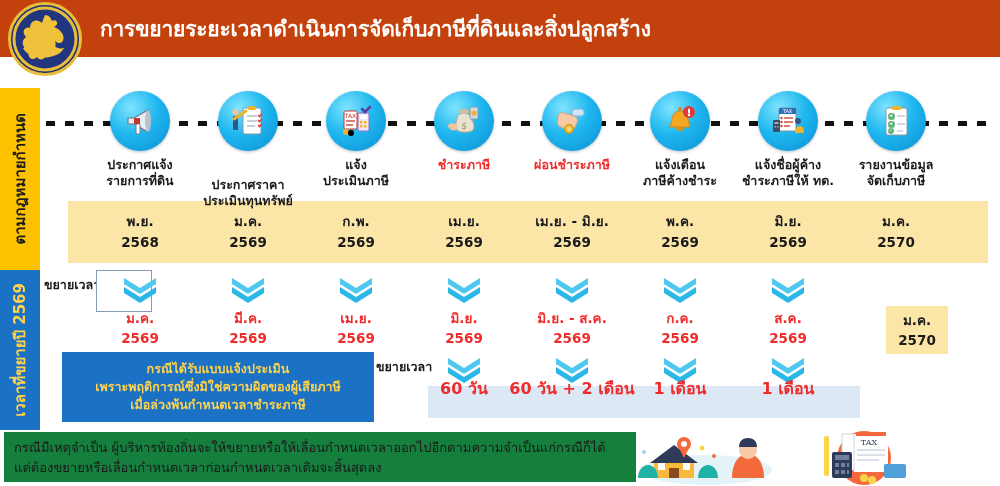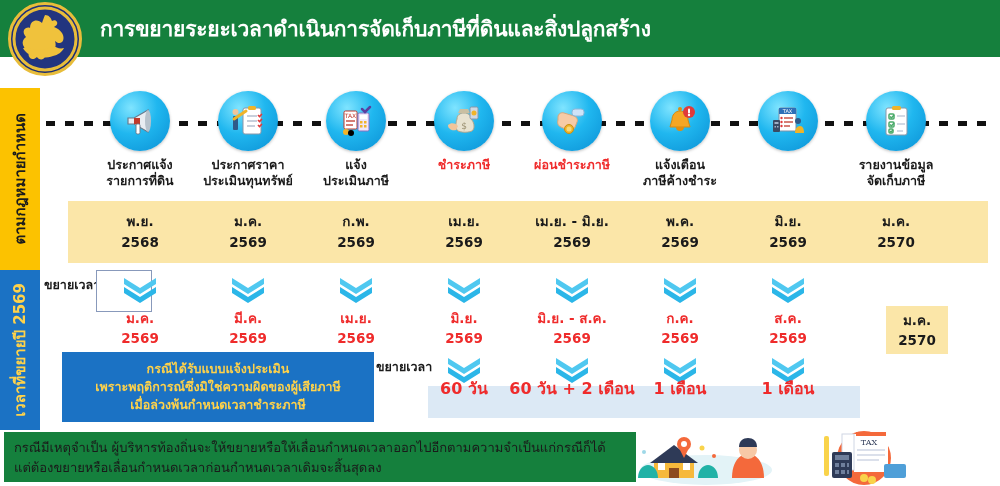--- a/index.html
+++ b/index.html
@@ -8,21 +8,21 @@
     font-family: "DejaVu Sans", "Liberation Sans", sans-serif;
     background: #ffffff;
     overflow: hidden;
     position: relative;
   }
   .page { position: relative; width: 1000px; height: 486px; }
 
   
   .header {
     position: absolute; left: 0; top: 0; width: 1000px; height: 57px;
-    background: #15803d;
+    background: #c2410c;
   }
   .header-title {
     position: absolute; left: 100px; top: 0; right: 8px; height: 57px;
     display: flex; align-items: center;
     color: #ffffff; font-size: 21px; font-weight: bold;
     letter-spacing: -0.2px; white-space: nowrap;
   }
   .header-title .hl { color: #ffd24a; margin-left: 7px; }
 
   .emblem {
@@ -256,21 +256,21 @@
           <svg width="36" height="36" viewBox="0 0 36 36">
       <path d="M6 15h6l14-8v22l-14-8H6z" fill="#e9edf2" stroke="#6b7b8c" stroke-width="1.2"></path>
       <path d="M12 15h6v6h-6z" fill="#c0392b"></path>
       <ellipse cx="26" cy="18" rx="3" ry="11" fill="#b7c2cc"></ellipse>
       <rect x="14" y="21" width="4" height="10" rx="1.5" fill="#fff" stroke="#6b7b8c" stroke-width="1"></rect>
           </svg>
         </div>
         <div class="step-label">ประกาศแจ้ง
 รายการที่ดิน</div>
       </div>
-      <div class="step" style="left: 194px;">
+      <div class="step" style="left: 194px; gap: 20px;">
         <div class="step-circle">
           <svg width="36" height="36" viewBox="0 0 36 36">
       <rect x="13" y="5" width="18" height="26" rx="2" fill="#fff" stroke="#8a97a8"></rect>
       <rect x="18" y="3" width="8" height="4" rx="1.5" fill="#f0b429"></rect>
       <g stroke="#b9c4d2" stroke-width="1.6">
               <line x1="17" y1="13" x2="27" y2="13"></line>
               <line x1="17" y1="18" x2="27" y2="18"></line>
               <line x1="17" y1="23" x2="25" y2="23"></line>
             </g>
       <g stroke="#e03a3a" stroke-width="1.6" fill="none">
@@ -368,20 +368,22 @@
       <rect x="3" y="17" width="7" height="12" rx="1" fill="#3a4a63"></rect>
       <g fill="#9fb0c6">
               <rect x="4.5" y="19" width="4" height="2"></rect>
               <rect x="4.5" y="23" width="1.5" height="1.5"></rect>
               <rect x="7" y="23" width="1.5" height="1.5"></rect>
             </g>
       <circle cx="28" cy="18" r="3" fill="#2e5a8a"></circle>
       <path d="M25 30c0-4 2-7 5-7s4 3 4 7z" fill="#f0b429"></path>
           </svg>
         </div>
+        <div class="step-label">แจ้งชื่อผู้ค้าง
+ชำระภาษีให้ ทด.</div>
       </div>
       <div class="step" style="left: 842px;">
         <div class="step-circle">
           <svg width="36" height="36" viewBox="0 0 36 36">
       <rect x="8" y="5" width="21" height="27" rx="2" fill="#fff" stroke="#8a97a8"></rect>
       <rect x="14" y="3" width="9" height="4" rx="1.5" fill="#f0b429"></rect>
       <g fill="none" stroke="#4aaa6a" stroke-width="1.5">
         <rect x="11" y="11" width="5" height="5" rx="1"></rect>
               <path d="M12 13.5l1.5 1.5L16 12"></path>
         <rect x="11" y="19" width="5" height="5" rx="1"></rect>

